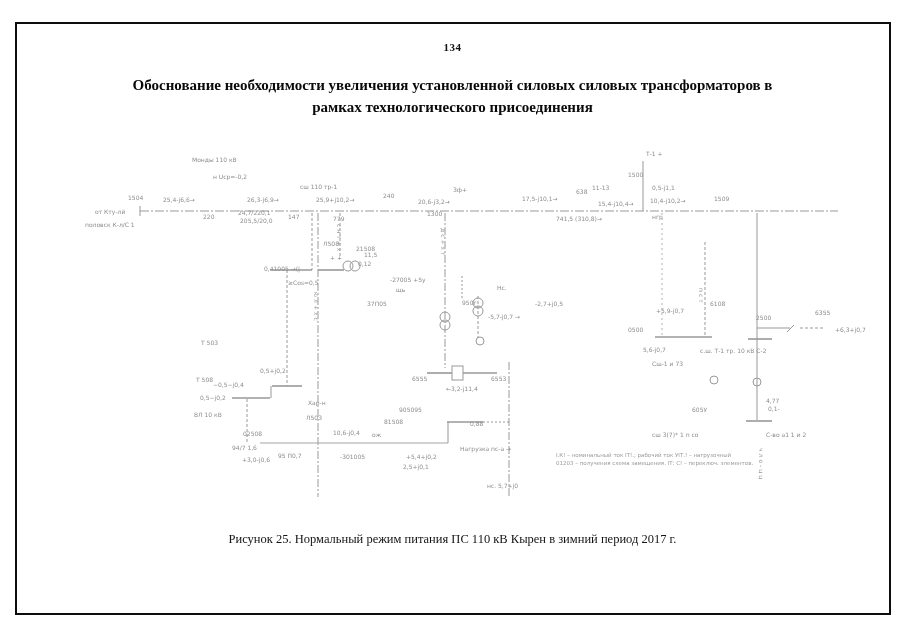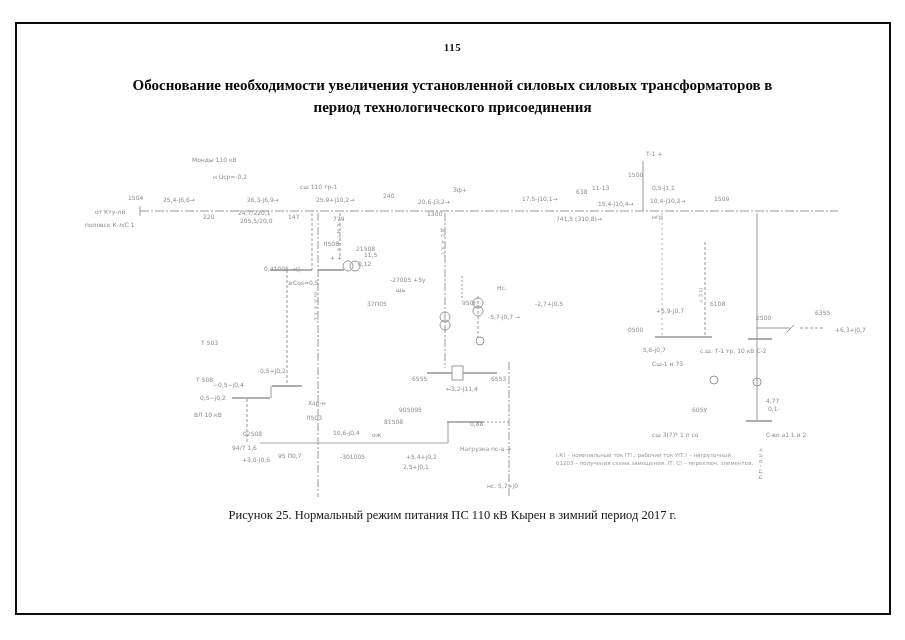--- a/index.html
+++ b/index.html
@@ -4,42 +4,42 @@
 <style>
   html,body{margin:0;padding:0;background:#ffffff;}
   #page{position:relative;width:905px;height:640px;background:#fff;overflow:hidden;
         font-family:"Liberation Serif",serif;}
   .page-border{position:absolute;left:15px;top:22px;width:872px;height:589px;
                border:2px solid #0d0d0d;background:#fff;}
   .page-number{position:absolute;left:0;top:41px;width:100%;text-align:center;
                font:bold 11px "Liberation Serif",serif;color:#111;letter-spacing:.5px;}
   .doc-title{position:absolute;left:60px;top:74px;width:785px;text-align:center;
              font:bold 15px/22px "Liberation Serif",serif;color:#0a0a0a;}
-  .caption{position:absolute;left:0;top:508px;width:100%;text-align:center;
+  .caption{position:absolute;left:0;top:532px;width:100%;text-align:center;
            font:12.5px "Liberation Serif",serif;color:#141414;}
   #schematic{position:absolute;left:0;top:0;}
   #diagram-labels{position:absolute;left:0;top:0;width:905px;height:640px;pointer-events:none;}
   .dlabel{position:absolute;font:6px "DejaVu Sans",sans-serif;color:#8d8d8d;
           white-space:nowrap;transform:translateY(-50%);}
   .dlabel.rot{writing-mode:vertical-rl;transform:none;letter-spacing:2px;color:#9a9a9a;}
   .note{position:absolute;font:5.5px "DejaVu Sans",sans-serif;color:#9a9a9a;white-space:nowrap;}
   .n1{left:556px;top:452px;}
   .n2{left:556px;top:460px;}
 </style>
 </head>
 <body>
 
 <div id="page">
   <div class="page-border"></div>
 
-  <div class="page-number">115</div>
+  <div class="page-number">134</div>
 
   <div class="doc-title">
     <span>Обоснование необходимости увеличения установленной силовых силовых трансформаторов в</span><br>
-    <span>период технологического присоединения</span>
+    <span>рамках технологического присоединения</span>
   </div>
 
   <svg id="schematic" width="905" height="640" viewBox="0 0 905 640">
     <g stroke="#999" stroke-width="1" fill="none">
 
       <path d="M140 211 H838" stroke-dasharray="9 2 2 2"></path>
       <path d="M140 206 V216"></path>
 
       <path d="M312 213 V270" stroke-dasharray="3 2"></path>
       <path d="M287 270 V386" stroke-dasharray="3 2"></path>

